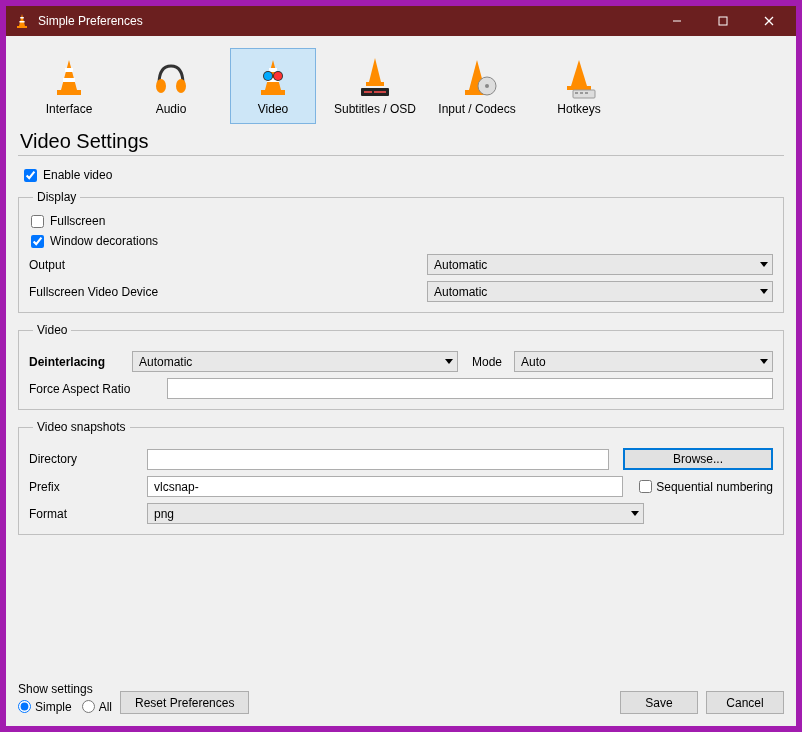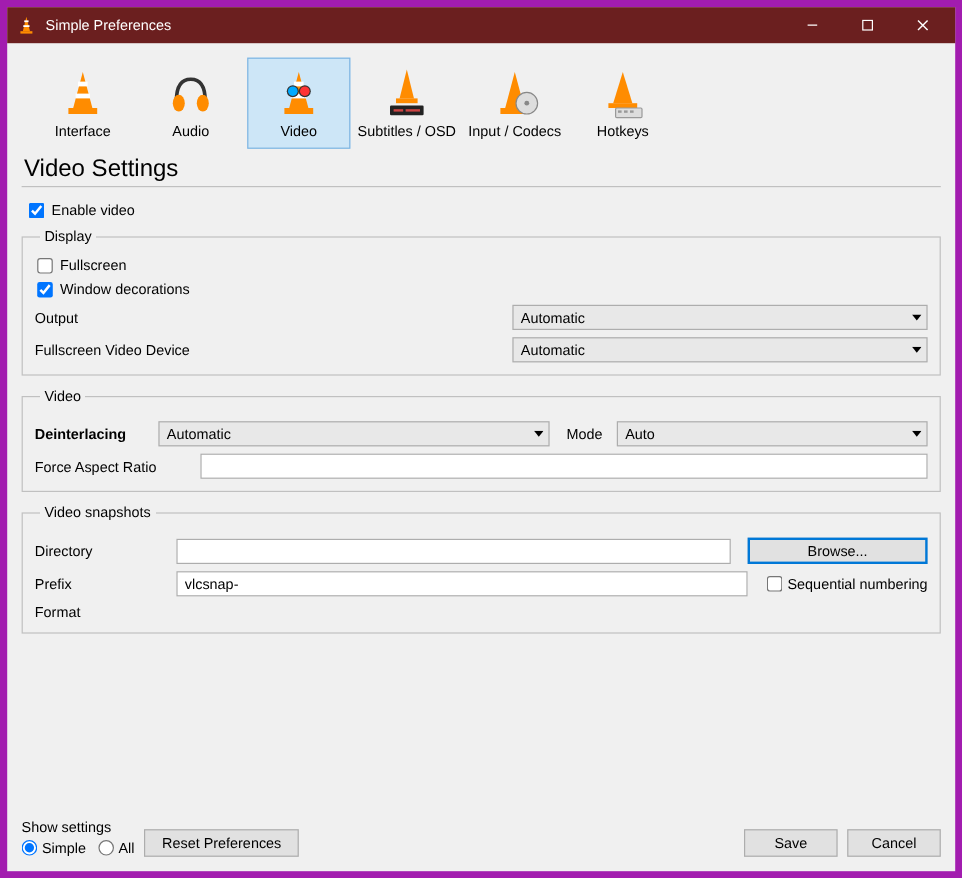--- a/index.html
+++ b/index.html
@@ -3,21 +3,21 @@
 <meta charset="utf-8">
 <style>
 * { box-sizing: border-box; margin: 0; padding: 0; font-family: "Segoe UI", Tahoma, sans-serif; font-size: 12px; }
 html, body { width: 802px; height: 732px; overflow: hidden; }
 .window { width: 802px; height: 732px; background: #f0f0f0; border: 6px solid #a21caf; display: flex; flex-direction: column; }
 .titlebar { height: 30px; background: #6b1f1f; color: #fff; display: flex; align-items: center; padding: 0 4px 0 8px; }
 .titlebar .app-icon { width: 16px; height: 16px; margin-right: 8px; }
 .titlebar .title { flex: 1; font-size: 12px; }
 .titlebar .win-btn { width: 46px; height: 30px; display: flex; align-items: center; justify-content: center; color: #fff; }
 .content { flex: 1; display: flex; flex-direction: column; padding: 8px 12px 12px 12px; }
-.tabstrip { display: flex; gap: 4px; padding: 4px 8px 0 8px; }
+.tabstrip { display: flex; gap: 16px; padding: 4px 8px 0 8px; }
 .tab { width: 86px; height: 76px; display: flex; flex-direction: column; align-items: center; justify-content: center; gap: 2px; border: 1px solid transparent; }
 .tab.selected { background: #cde6f7; border: 1px solid #7eb4e1; }
 .tab-label { font-size: 12px; color: #000; text-align: center; }
 .cone-icon { display: block; }
 h1.page-title { font-size: 20px; font-weight: 400; color: #000; margin: 6px 0 2px 2px; }
 .hr { height: 1px; background: #c0c0c0; margin-bottom: 10px; }
 .checkbox-row { display: flex; align-items: center; gap: 6px; margin: 2px 0 8px 6px; }
 .checkbox-row input[type=checkbox] { width: 13px; height: 13px; }
 fieldset.group { border: 1px solid #c0c0c0; margin: 0 0 10px 0; padding: 8px 10px 10px 10px; position: relative; }
 fieldset.group > legend { font-size: 12px; padding: 0 4px; margin-left: 4px; }
@@ -214,20 +214,26 @@
       <div class="form-row snap-row">
         <span class="lbl">Prefix</span>
         <input class="text-input field" type="text" value="vlcsnap-" style="">
         <div class="seq-wrap">
           <input type="checkbox" style="">
           <span>Sequential numbering</span>
         </div>
       </div>
       <div class="form-row snap-row">
         <span class="lbl">Format</span>
+        <div class="select format-sel">
+          <span>png</span>
+          <svg class="caret" width="8" height="6">
+              <polygon points="0,0 8,0 4,5" fill="#000"></polygon>
+            </svg>
+        </div>
       </div>
     </fieldset>
 
     <div class="footer">
       <div class="show-settings">
         <span>Show settings</span>
         <div class="radio-row">
           <label>
               <input type="radio" name="ss" checked="" style=""> 
               <span>Simple</span>

